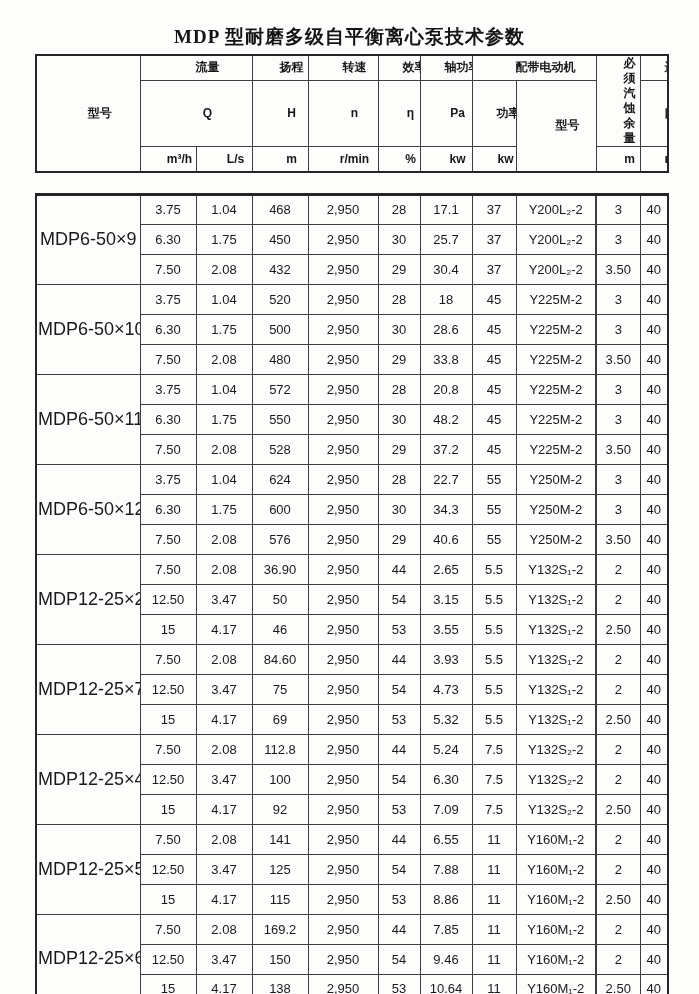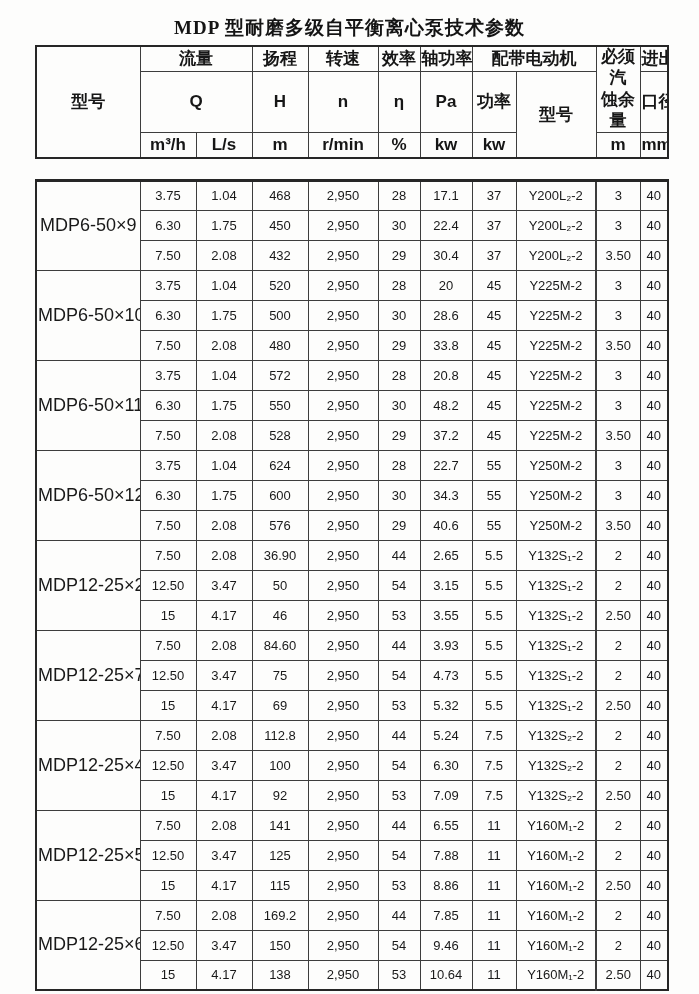--- a/index.html
+++ b/index.html
@@ -10,21 +10,21 @@
     color: #1c1c1c;
   }
   .page {
     position: relative;
     width: 699px;
     height: 994px;
     background: #fdfdfc;
     overflow: hidden;
   }
   .doc-title {
-    padding-top: 15px;
+    padding-top: 24px;
     text-align: center;
     font-family: "Liberation Serif", "DejaVu Serif", serif;
     font-weight: bold;
     font-size: 19px;
     letter-spacing: 1px;
     color: #141414;
   }
   table.spec {
     margin-left: 35px;
     width: 632px;
@@ -35,26 +35,27 @@
     border: 1px solid #3d3d3d;
     text-align: center;
     vertical-align: middle;
     padding: 0 1px;
     overflow: hidden;
     white-space: nowrap;
   }
   
   table.head-table { margin-top: 4px; border: 2px solid #262626; }
   table.head-table th {
-    font-size: 17px;
+    font-size: 12px;
     font-weight: bold;
     height: 25px;
     color: #161616;
-  }
-  table.head-table .two-line { white-space: normal; line-height: 1.25; font-family: Liberation Mono, monospace; }
+    padding-left: 24px;
+  }
+  table.head-table .two-line { white-space: normal; line-height: 1.25; }
   table.head-table .two-line span { display: block; }
   
   table.body-table { margin-top: 20px; border: 2px solid #262626; border-top-width: 3px; }
   table.body-table td {
     height: 30px;
     font-size: 13px;
     color: #191919;
   }
   table.body-table td.model-cell { font-size: 18px; }
   table.body-table td.npsh-sep { border-left-width: 2px; }
@@ -146,21 +147,21 @@
           <td>Y200L₂-2</td>
           <td class="npsh-sep">3</td>
           <td>40</td>
         </tr>
         <tr>
           <td>6.30</td>
           <td>1.75</td>
           <td>450</td>
           <td>2,950</td>
           <td>30</td>
-          <td>22.4</td>
+          <td>25.7</td>
           <td>37</td>
           <td>Y200L₂-2</td>
           <td class="npsh-sep">3</td>
           <td>40</td>
         </tr>
         <tr>
           <td>7.50</td>
           <td>2.08</td>
           <td>432</td>
           <td>2,950</td>
@@ -173,21 +174,21 @@
         </tr>
       </tbody>
       <tbody>
         <tr>
           <td rowspan="3" class="model-cell">MDP6-50×10</td>
           <td>3.75</td>
           <td>1.04</td>
           <td>520</td>
           <td>2,950</td>
           <td>28</td>
-          <td>20</td>
+          <td>18</td>
           <td>45</td>
           <td>Y225M-2</td>
           <td class="npsh-sep">3</td>
           <td>40</td>
         </tr>
         <tr>
           <td>6.30</td>
           <td>1.75</td>
           <td>500</td>
           <td>2,950</td>

